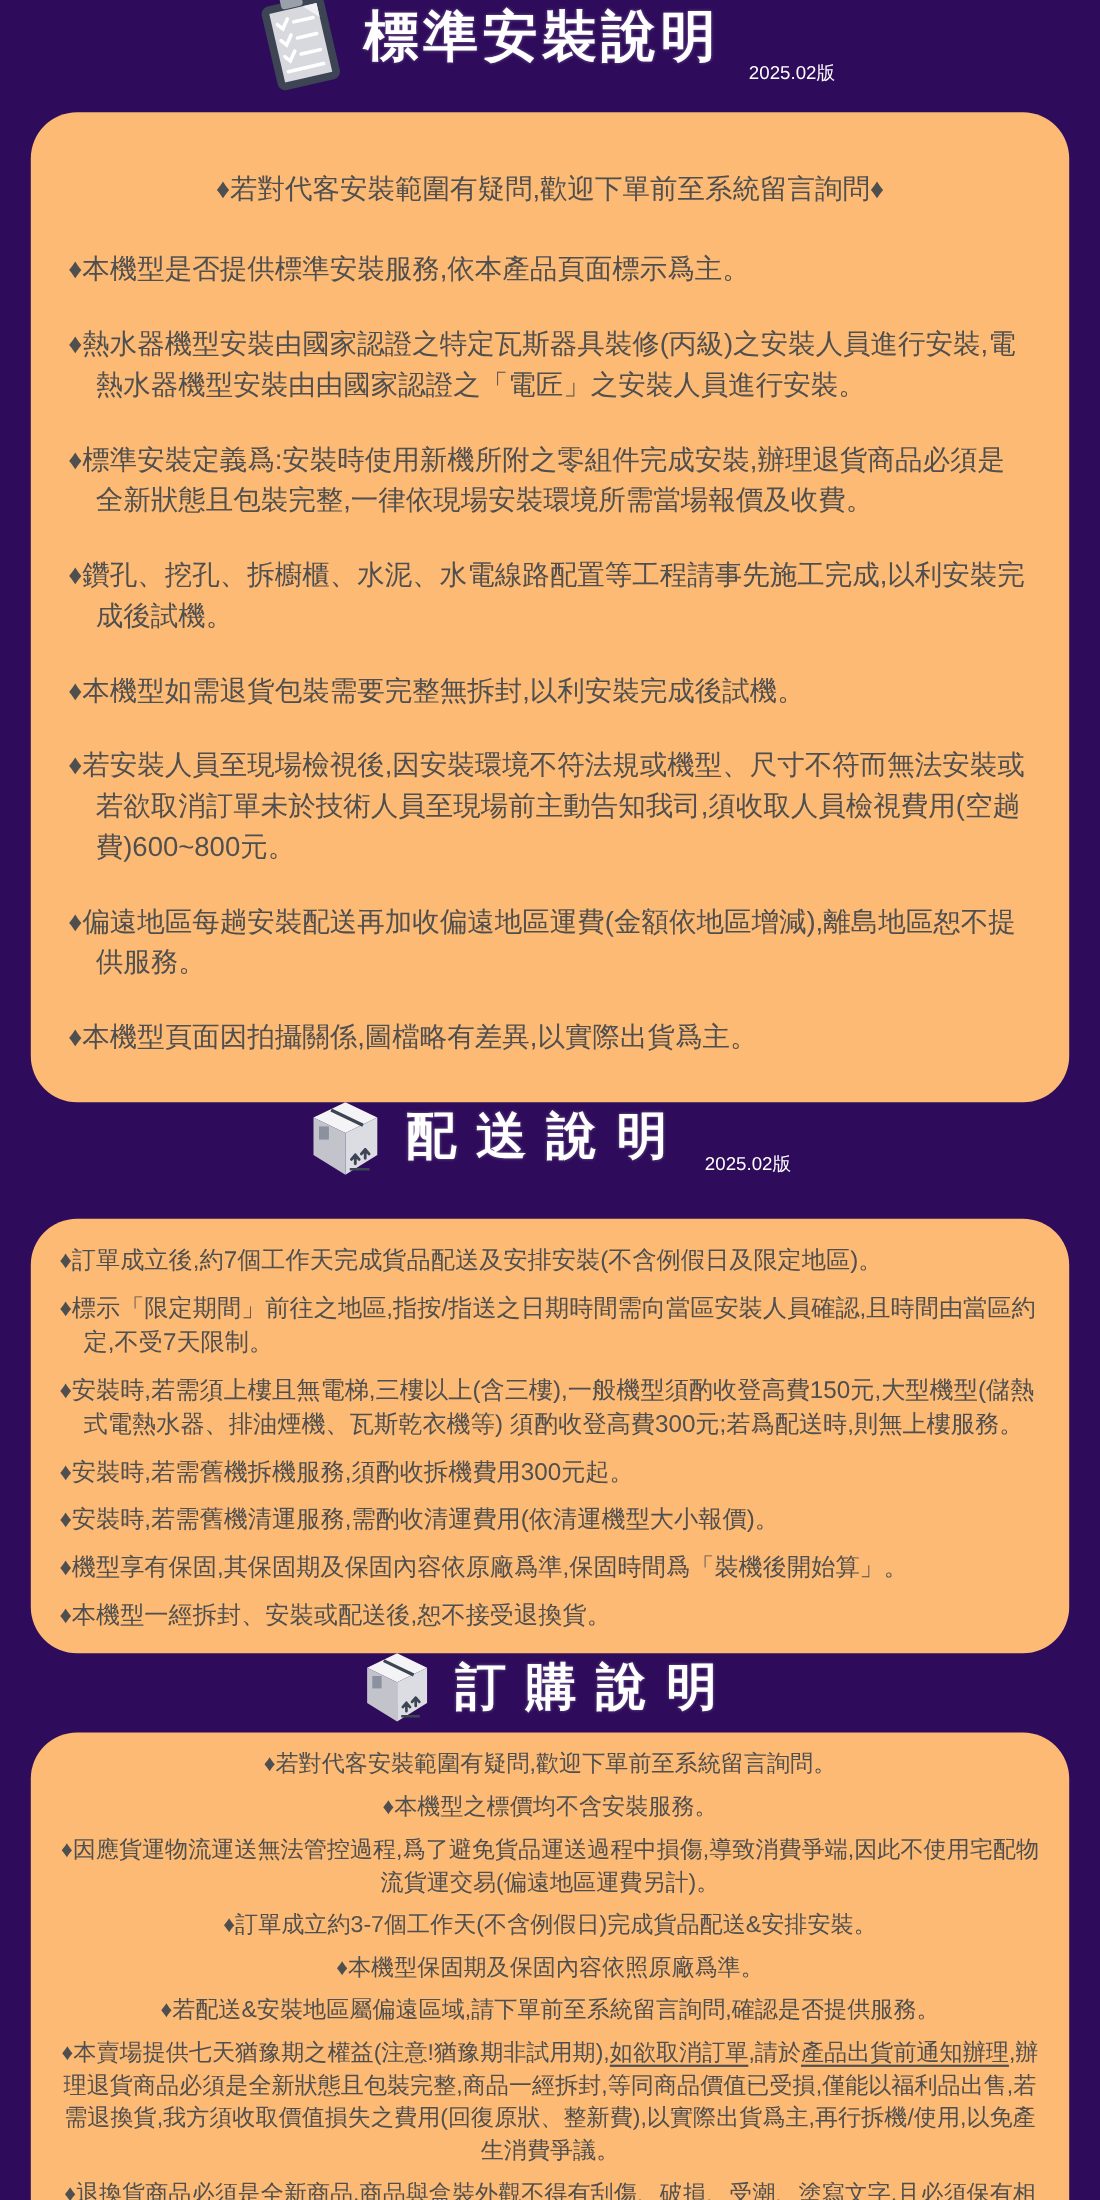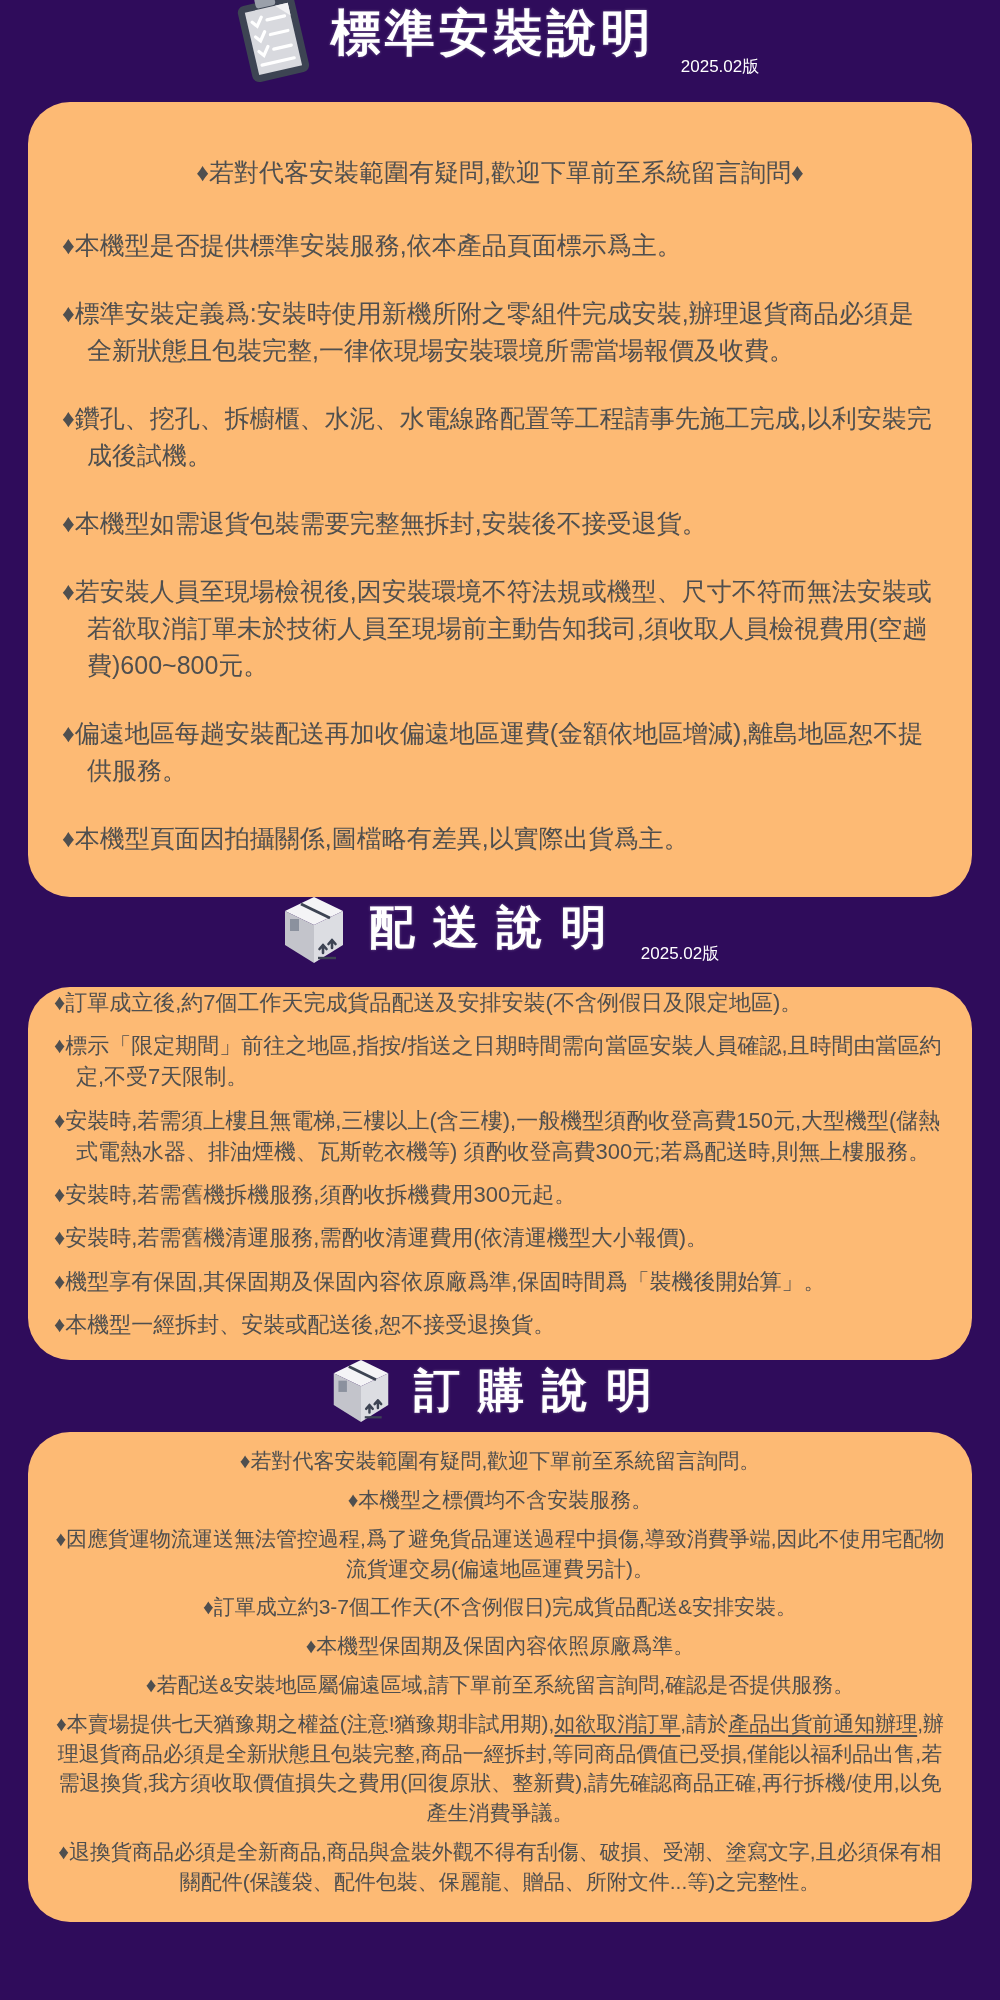--- a/index.html
+++ b/index.html
@@ -47,21 +47,21 @@
   .card ul{list-style:none;margin:0;padding:0;}
   .card li{color:#4f4f4f;}
   .card-1{padding:52px 34px 40px;}
   .card-1 li{
     font-size:25px;line-height:1.48;margin-bottom:31px;
     padding-left:1em;text-indent:-1em;
   }
   .card-1 li:last-child{margin-bottom:0;}
   .card-1 li.center{text-align:center;padding-left:0;text-indent:0;margin-bottom:36px;}
 
-  .card-2{padding:0 26px 16px;}
+  .card-2{padding:22px 26px 16px;margin-top:16px;}
   .card-2 li{
     font-size:22px;line-height:1.42;margin-bottom:12px;
     padding-left:1em;text-indent:-1em;
   }
   .card-2 li:last-child{margin-bottom:4px;}
 
   .card-3{padding:14px 22px 16px;}
   .card-3 li{
     font-size:21px;line-height:1.42;margin-bottom:9px;
     text-align:center;
@@ -92,23 +92,24 @@
       </svg>
     </span>
     <h1 class="ttl">標準安裝說明</h1>
     <span class="ver">2025.02版</span>
   </header>
 
   <section class="card card-1">
     <ul>
         <li class="center"><span>♦若對代客安裝範圍有疑問,歡迎下單前至系統留言詢問♦</span></li>
         <li><span>♦本機型是否提供標準安裝服務,依本產品頁面標示爲主。</span></li>
+        <li><span>♦熱水器機型安裝由國家認證之特定瓦斯器具裝修(丙級)之安裝人員進行安裝,電熱水器機型安裝由由國家認證之「電匠」之安裝人員進行安裝。</span></li>
         <li><span>♦標準安裝定義爲:安裝時使用新機所附之零組件完成安裝,辦理退貨商品必須是全新狀態且包裝完整,一律依現場安裝環境所需當場報價及收費。</span></li>
         <li><span>♦鑽孔、挖孔、拆櫥櫃、水泥、水電線路配置等工程請事先施工完成,以利安裝完成後試機。</span></li>
-        <li><span>♦本機型如需退貨包裝需要完整無拆封,安裝後不接受退貨。</span></li>
+        <li><span>♦本機型如需退貨包裝需要完整無拆封,以利安裝完成後試機。</span></li>
         <li><span>♦若安裝人員至現場檢視後,因安裝環境不符法規或機型、尺寸不符而無法安裝或若欲取消訂單未於技術人員至現場前主動告知我司,須收取人員檢視費用(空趟費)600~800元。</span></li>
         <li><span>♦偏遠地區每趟安裝配送再加收偏遠地區運費(金額依地區增減),離島地區恕不提供服務。</span></li>
         <li><span>♦本機型頁面因拍攝關係,圖檔略有差異,以實際出貨爲主。</span></li>
       </ul>
   </section>
 
   <header class="hdr hdr-2">
     <span class="icon icon-box">
       <svg width="66" height="70" viewBox="0 0 66 70" aria-hidden="true">
         <polygon points="33,2 62,16 33,30 4,16" fill="#f4f4f6"></polygon>
@@ -158,19 +159,19 @@
   </header>
 
   <section class="card card-3">
     <ul>
         <li class="center"><span>♦若對代客安裝範圍有疑問,歡迎下單前至系統留言詢問。</span></li>
         <li class="center"><span>♦本機型之標價均不含安裝服務。</span></li>
         <li class="center"><span>♦因應貨運物流運送無法管控過程,爲了避免貨品運送過程中損傷,導致消費爭端,因此不使用宅配物流貨運交易(偏遠地區運費另計)。</span></li>
         <li class="center"><span>♦訂單成立約3-7個工作天(不含例假日)完成貨品配送&amp;安排安裝。</span></li>
         <li class="center"><span>♦本機型保固期及保固內容依照原廠爲準。</span></li>
         <li class="center"><span>♦若配送&amp;安裝地區屬偏遠區域,請下單前至系統留言詢問,確認是否提供服務。</span></li>
-        <li class="center"><span>♦本賣場提供七天猶豫期之權益(注意!猶豫期非試用期),</span><span class="u">如欲取消訂單</span><span>,請於</span><span class="u">產品出貨前通知辦理</span><span>,辦理退貨商品必須是全新狀態且包裝完整,商品一經拆封,等同商品價值已受損,僅能以福利品出售,若需退換貨,我方須收取價值損失之費用(回復原狀、整新費),請先確認商品正確,再行拆機/使用,以免產生消費爭議。</span></li>
+        <li class="center"><span>♦本賣場提供七天猶豫期之權益(注意!猶豫期非試用期),</span><span class="u">如欲取消訂單</span><span>,請於</span><span class="u">產品出貨前通知辦理</span><span>,辦理退貨商品必須是全新狀態且包裝完整,商品一經拆封,等同商品價值已受損,僅能以福利品出售,若需退換貨,我方須收取價值損失之費用(回復原狀、整新費),以實際出貨爲主,再行拆機/使用,以免產生消費爭議。</span></li>
         <li class="center"><span>♦退換貨商品必須是全新商品,商品與盒裝外觀不得有刮傷、破損、受潮、塗寫文字,且必須保有相關配件(保護袋、配件包裝、保麗龍、贈品、所附文件...等)之完整性。</span></li>
       </ul>
 
   </section>
 
 </div>
 
 </body></html>

